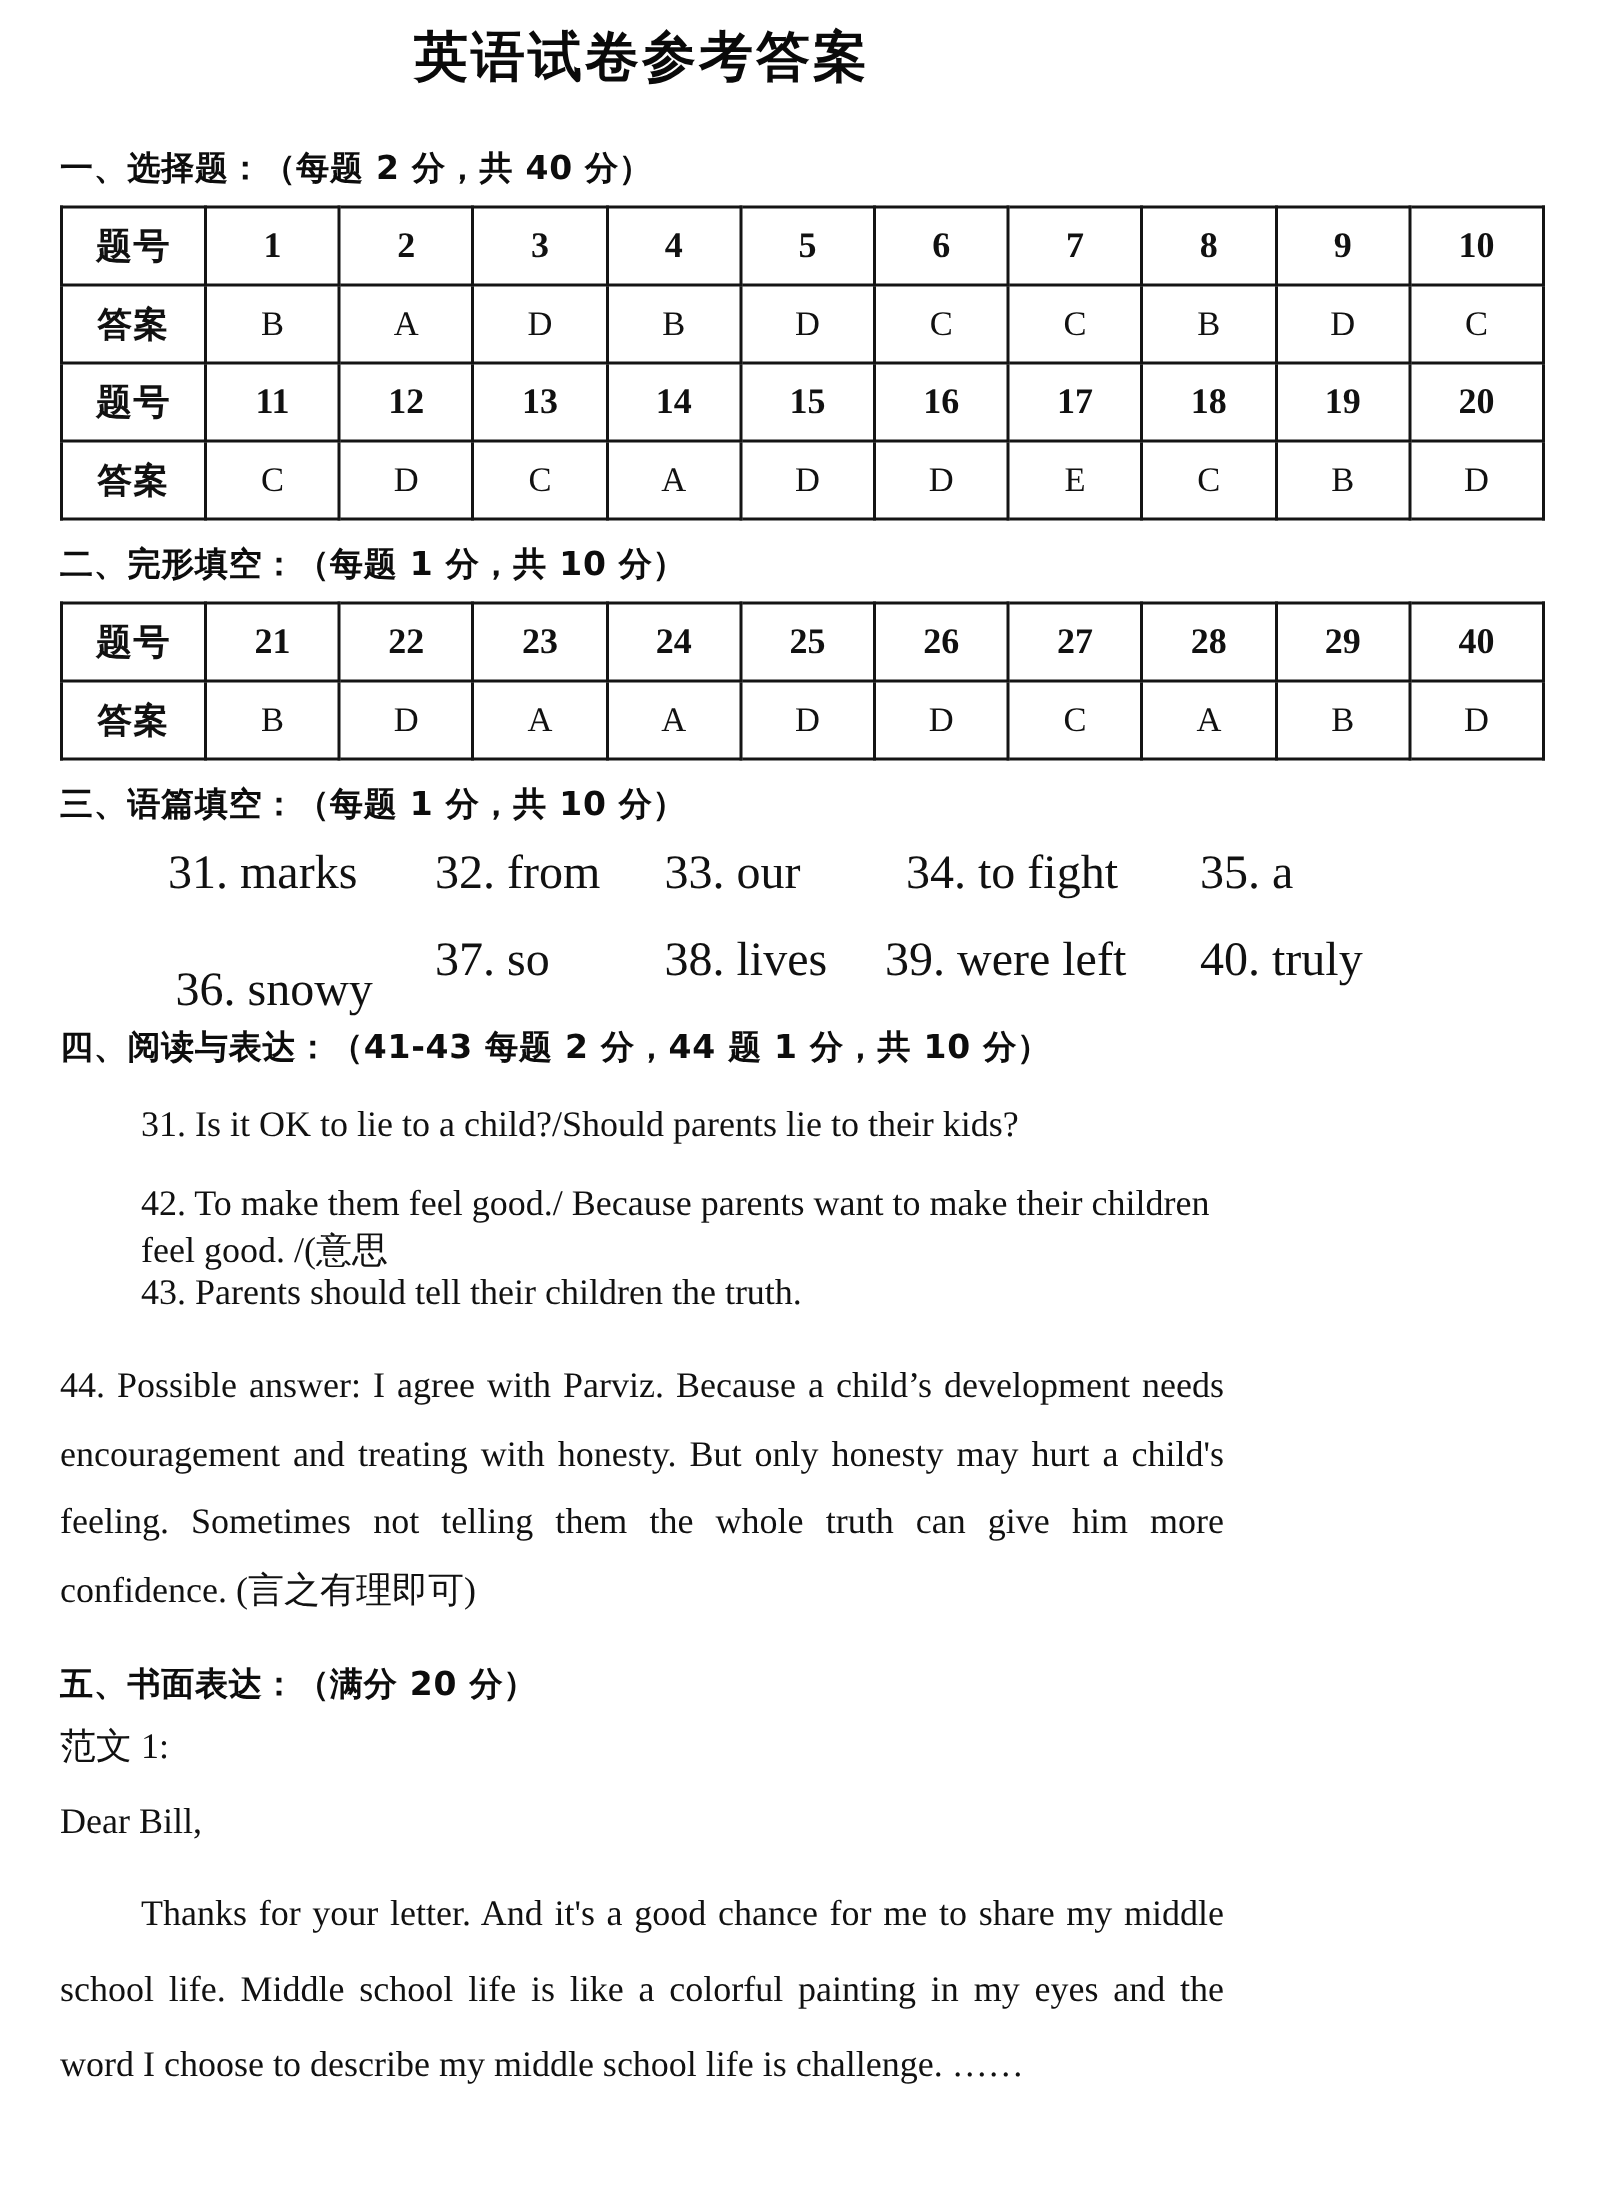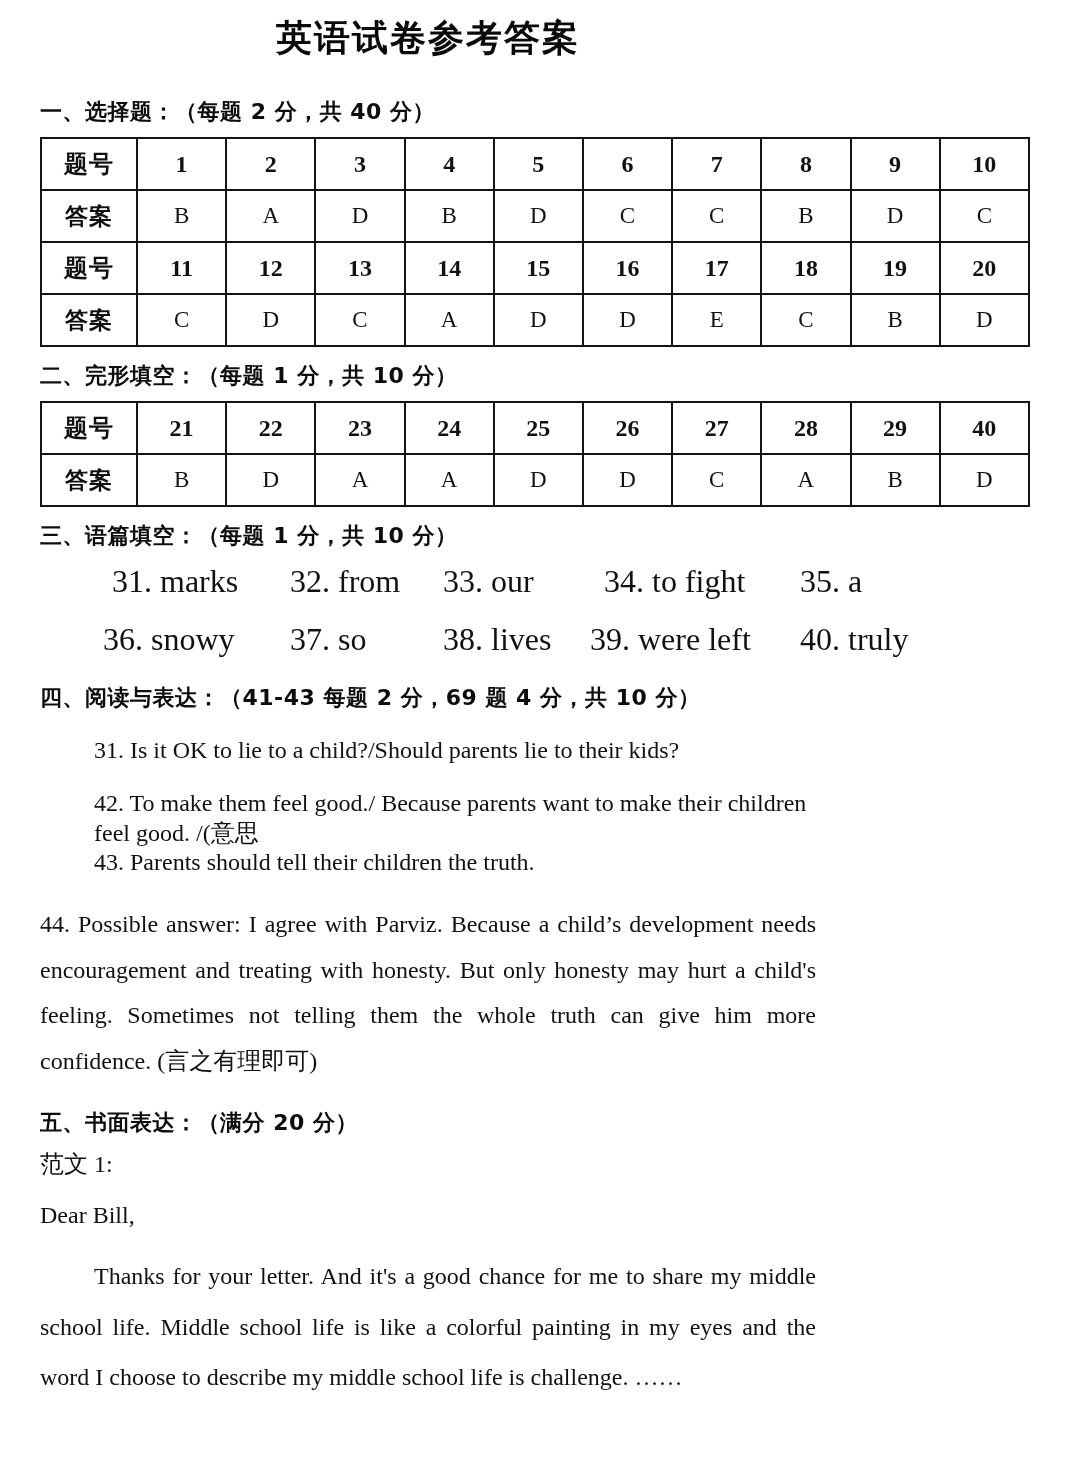--- a/index.html
+++ b/index.html
@@ -224,21 +224,21 @@
       <span class="fill-item" style="left:564px;">
         <span>34.</span>
         <span>to fight</span>
       </span>
       <span class="fill-item" style="left:760px;">
         <span>35.</span>
         <span>a</span>
       </span>
     </div>
     <div class="fill-line">
-      <span class="fill-item" style="left:63px;">
+      <span class="fill-item" style="left:77px;margin-top:20px;">
         <span>36.</span>
         <span>snowy</span>
       </span>
       <span class="fill-item" style="left:250px;">
         <span>37.</span>
         <span>so</span>
       </span>
       <span class="fill-item" style="left:403px;">
         <span>38.</span>
         <span>lives</span>
@@ -247,21 +247,21 @@
         <span>39.</span>
         <span>were left</span>
       </span>
       <span class="fill-item" style="left:760px;">
         <span>40.</span>
         <span>truly</span>
       </span>
     </div>
   </div>
 
-  <div class="section-heading">四、阅读与表达：（41-43 每题 2 分，69 题 4 分，共 10 分）</div>
+  <div class="section-heading">四、阅读与表达：（41-43 每题 2 分，44 题 1 分，共 10 分）</div>
 
   <div class="spacer-sm"></div>
 
   <div class="answer-line">31. Is it OK to lie to a child?/Should parents lie to their kids?</div>
 
   <div class="answer-line" style="margin-bottom:0;">42. To make them feel good./ Because parents want to make  their children feel good. /(意思</div>
 
   <div class="answer-line">43. Parents should tell their children the truth.</div>
 
   <div class="para just">44. Possible answer:  I agree with Parviz. Because a child’s development needs encouragement and treating with honesty. But only honesty may hurt a child's feeling. Sometimes not telling them the whole truth can give him more confidence. (言之有理即可)</div>

